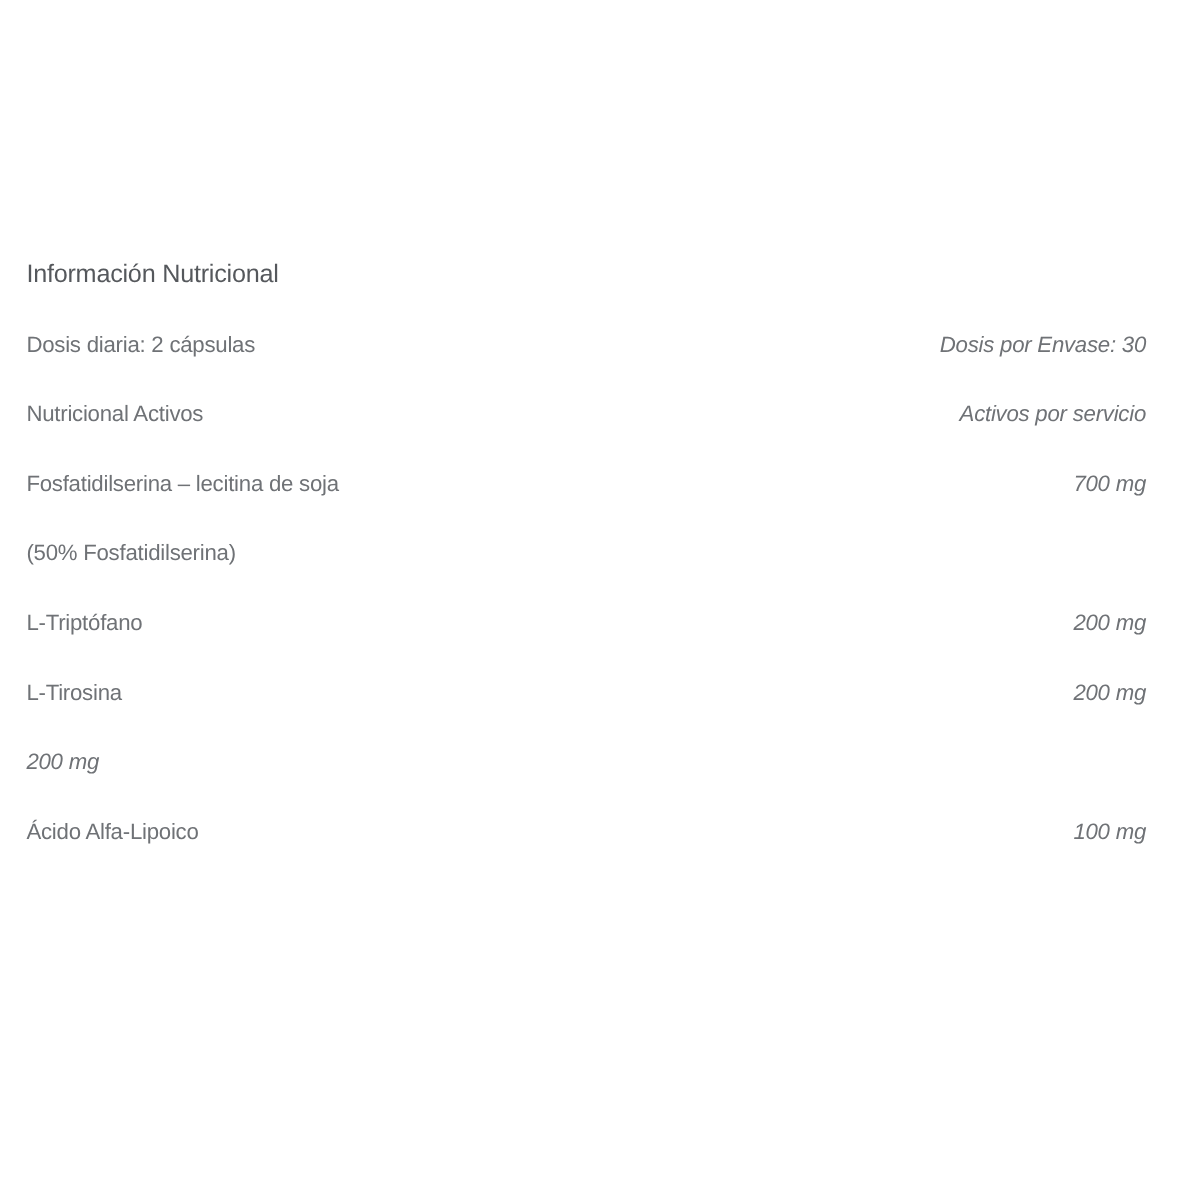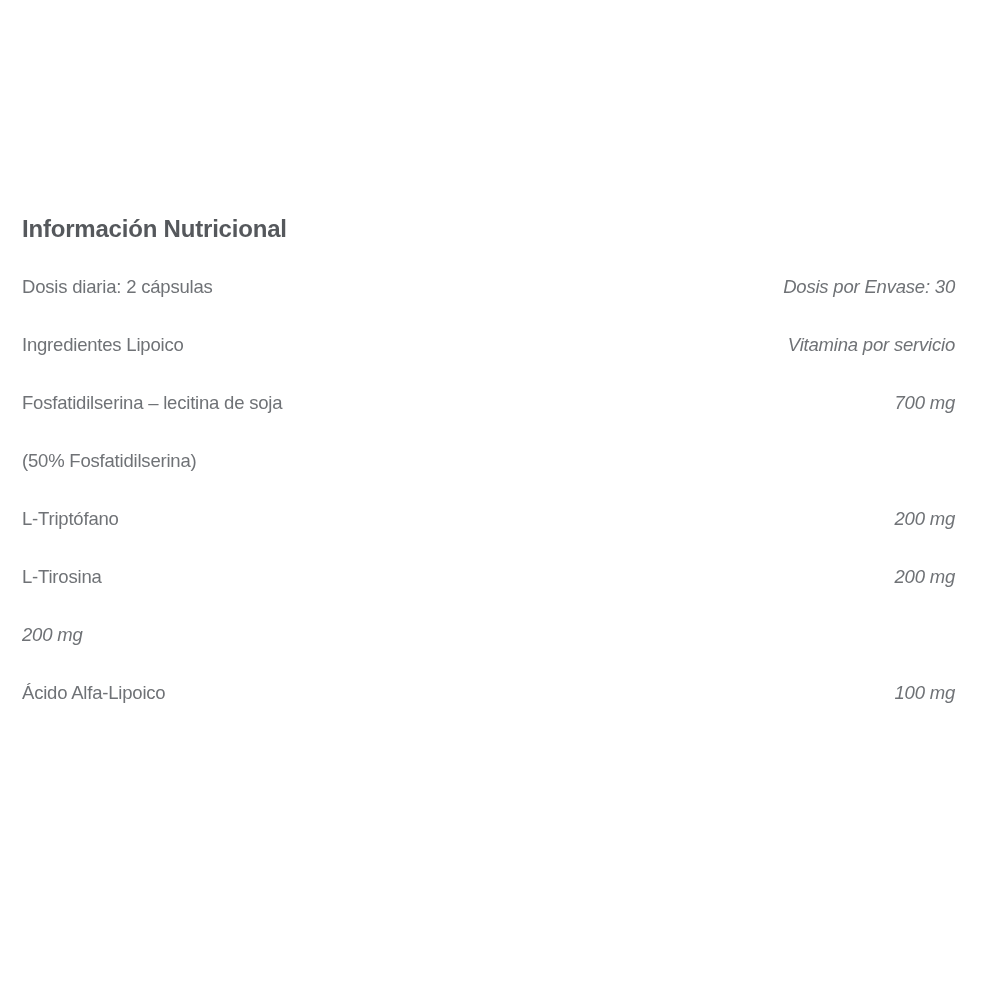--- a/index.html
+++ b/index.html
@@ -10,23 +10,23 @@
     font-family: "Liberation Sans", sans-serif;
     overflow: hidden;
   }
   .nutrition-panel {
     position: absolute;
     left: 22px;
     top: 219px;
     width: 933px; 
   }
   .panel-title {
-    font-size: 24px;
+    font-size: 21px;
     line-height: 19px;
-    font-weight: 700;
+    font-weight: 400;
     color: #55585c;
     letter-spacing: -0.2px;
   }
   .row {
     display: flex;
     justify-content: space-between;
     align-items: flex-end;
     margin-top: 39px;
     font-size: 18.5px;
     line-height: 19px;
@@ -49,22 +49,22 @@
 <div class="nutrition-panel">
 
   <div class="panel-title">Información Nutricional</div>
 
   <div class="row">
     <span class="label">Dosis diaria: 2 cápsulas</span>
     <span class="value">Dosis por Envase: 30</span>
   </div>
 
   <div class="row">
-    <span class="label">Ingredientes Lipoico</span>
-    <span class="value">Vitamina por servicio</span>
+    <span class="label">Nutricional Activos</span>
+    <span class="value">Activos por servicio</span>
   </div>
 
   <div class="row">
     <span class="label">Fosfatidilserina – lecitina de soja</span>
     <span class="value">700 mg</span>
   </div>
 
   <div class="row">
     <span class="label">(50% Fosfatidilserina)</span>
     <span class="value"></span>

